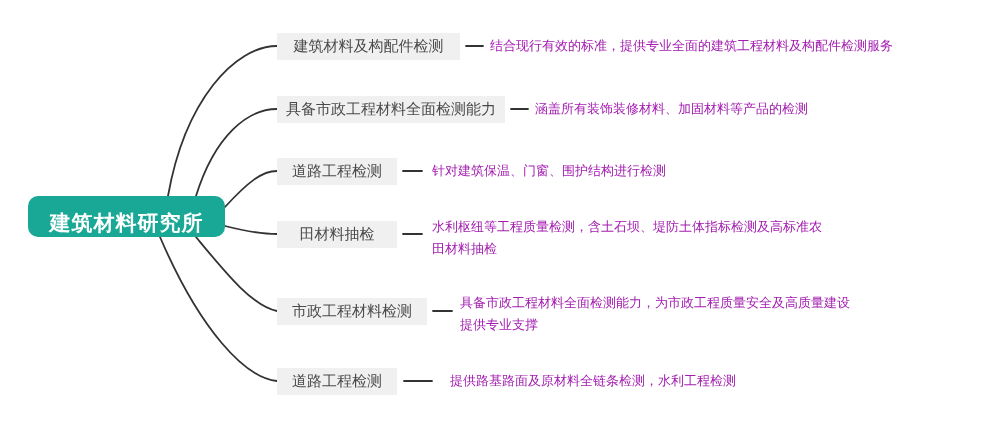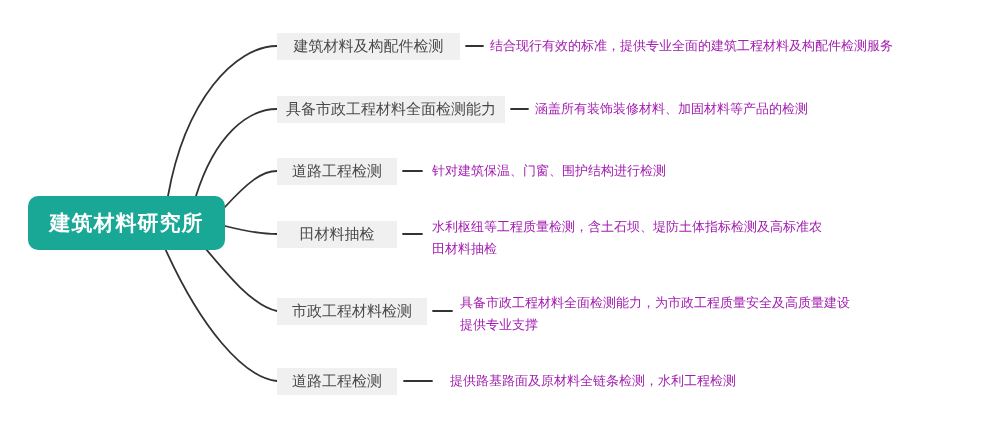--- a/index.html
+++ b/index.html
@@ -23,25 +23,25 @@
   svg.connectors path {
     fill: none;
     stroke: #333333;
     stroke-width: 1.8;
     stroke-linecap: round;
   }
 
   .root-node {
     position: absolute;
     left: 28px; top: 196px;
-    width: 197px; height: 54px;
+    width: 197px; height: 41px;
     background: #1aa896;
     border-radius: 10px;
     display: flex;
-    align-items: center;
+    align-items: flex-end;
     justify-content: center;
     color: #ffffff;
     font-size: 21px;
     font-weight: bold;
     letter-spacing: 1px;
     white-space: nowrap;
   }
 
   .branch-node {
     position: absolute;

